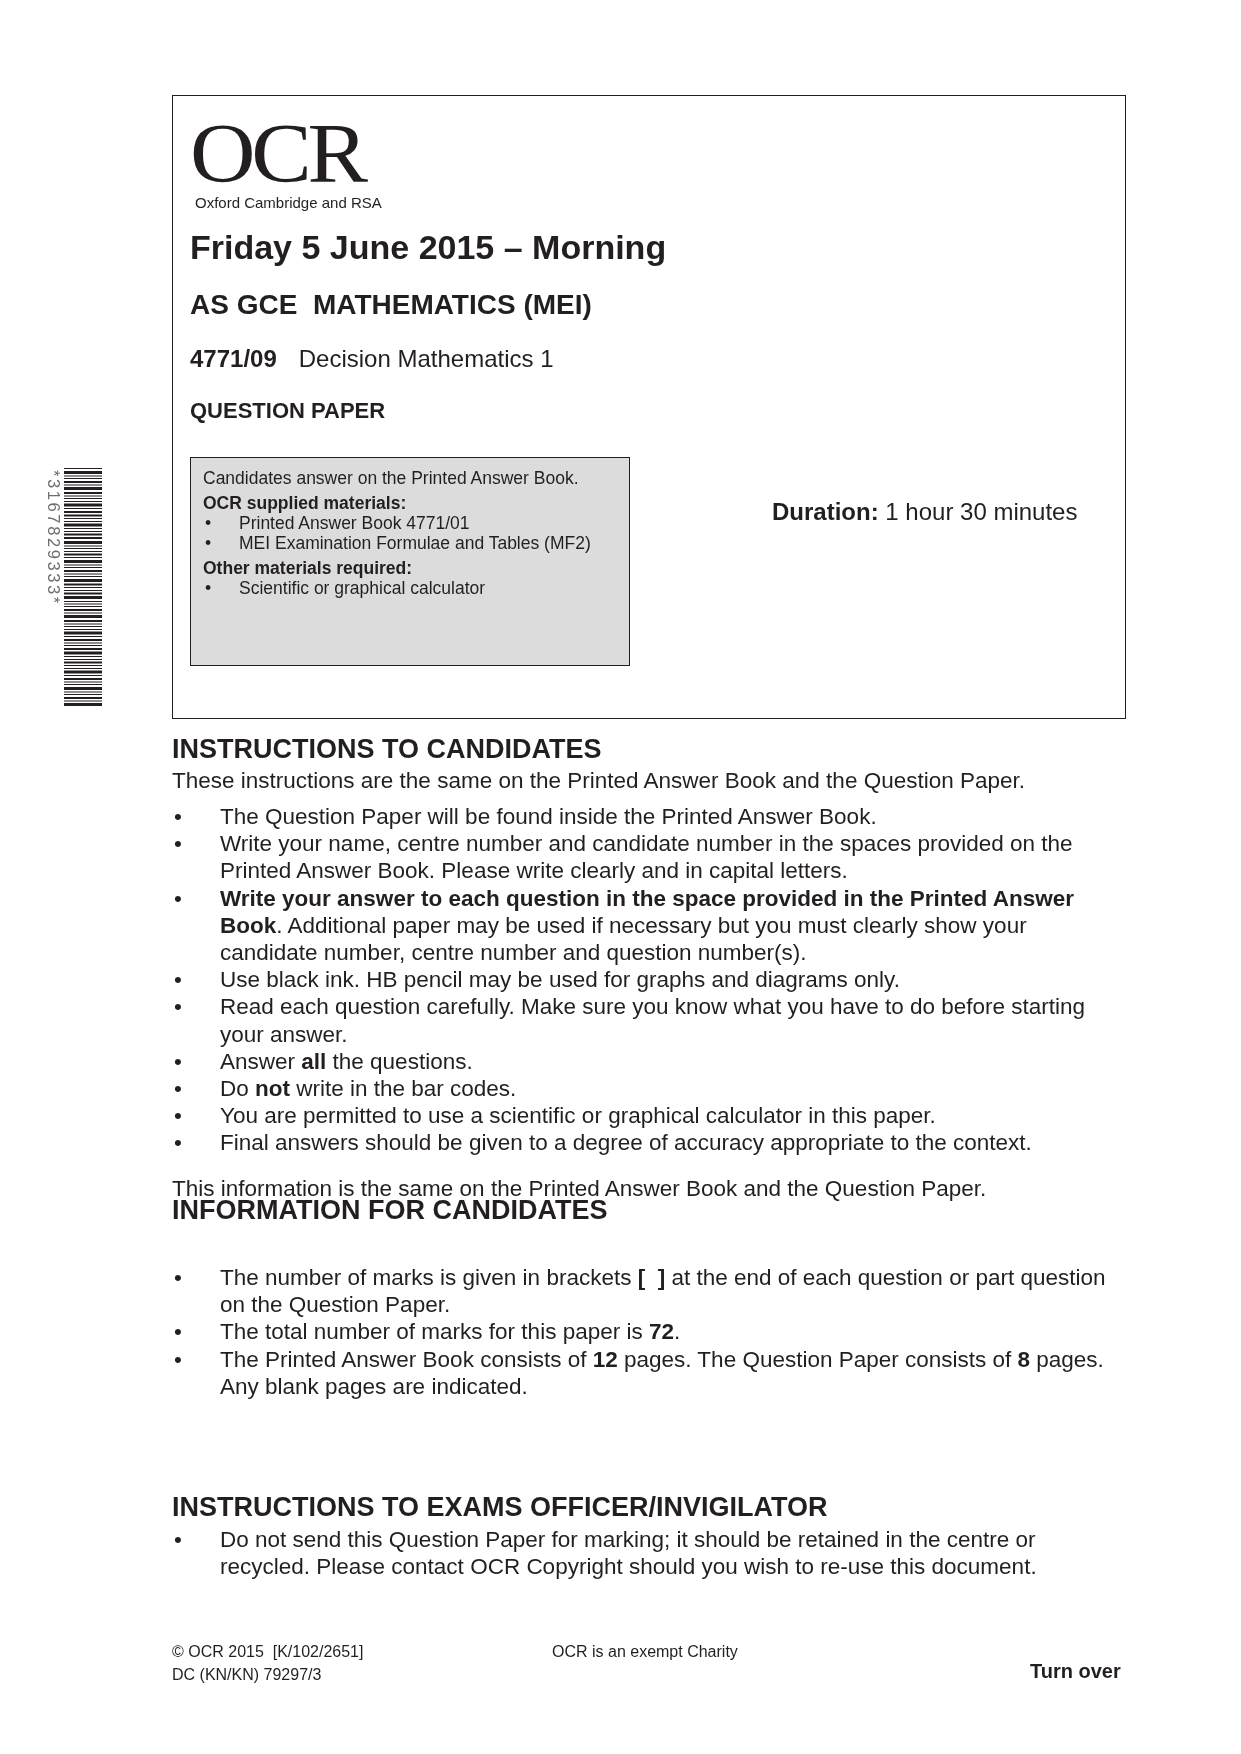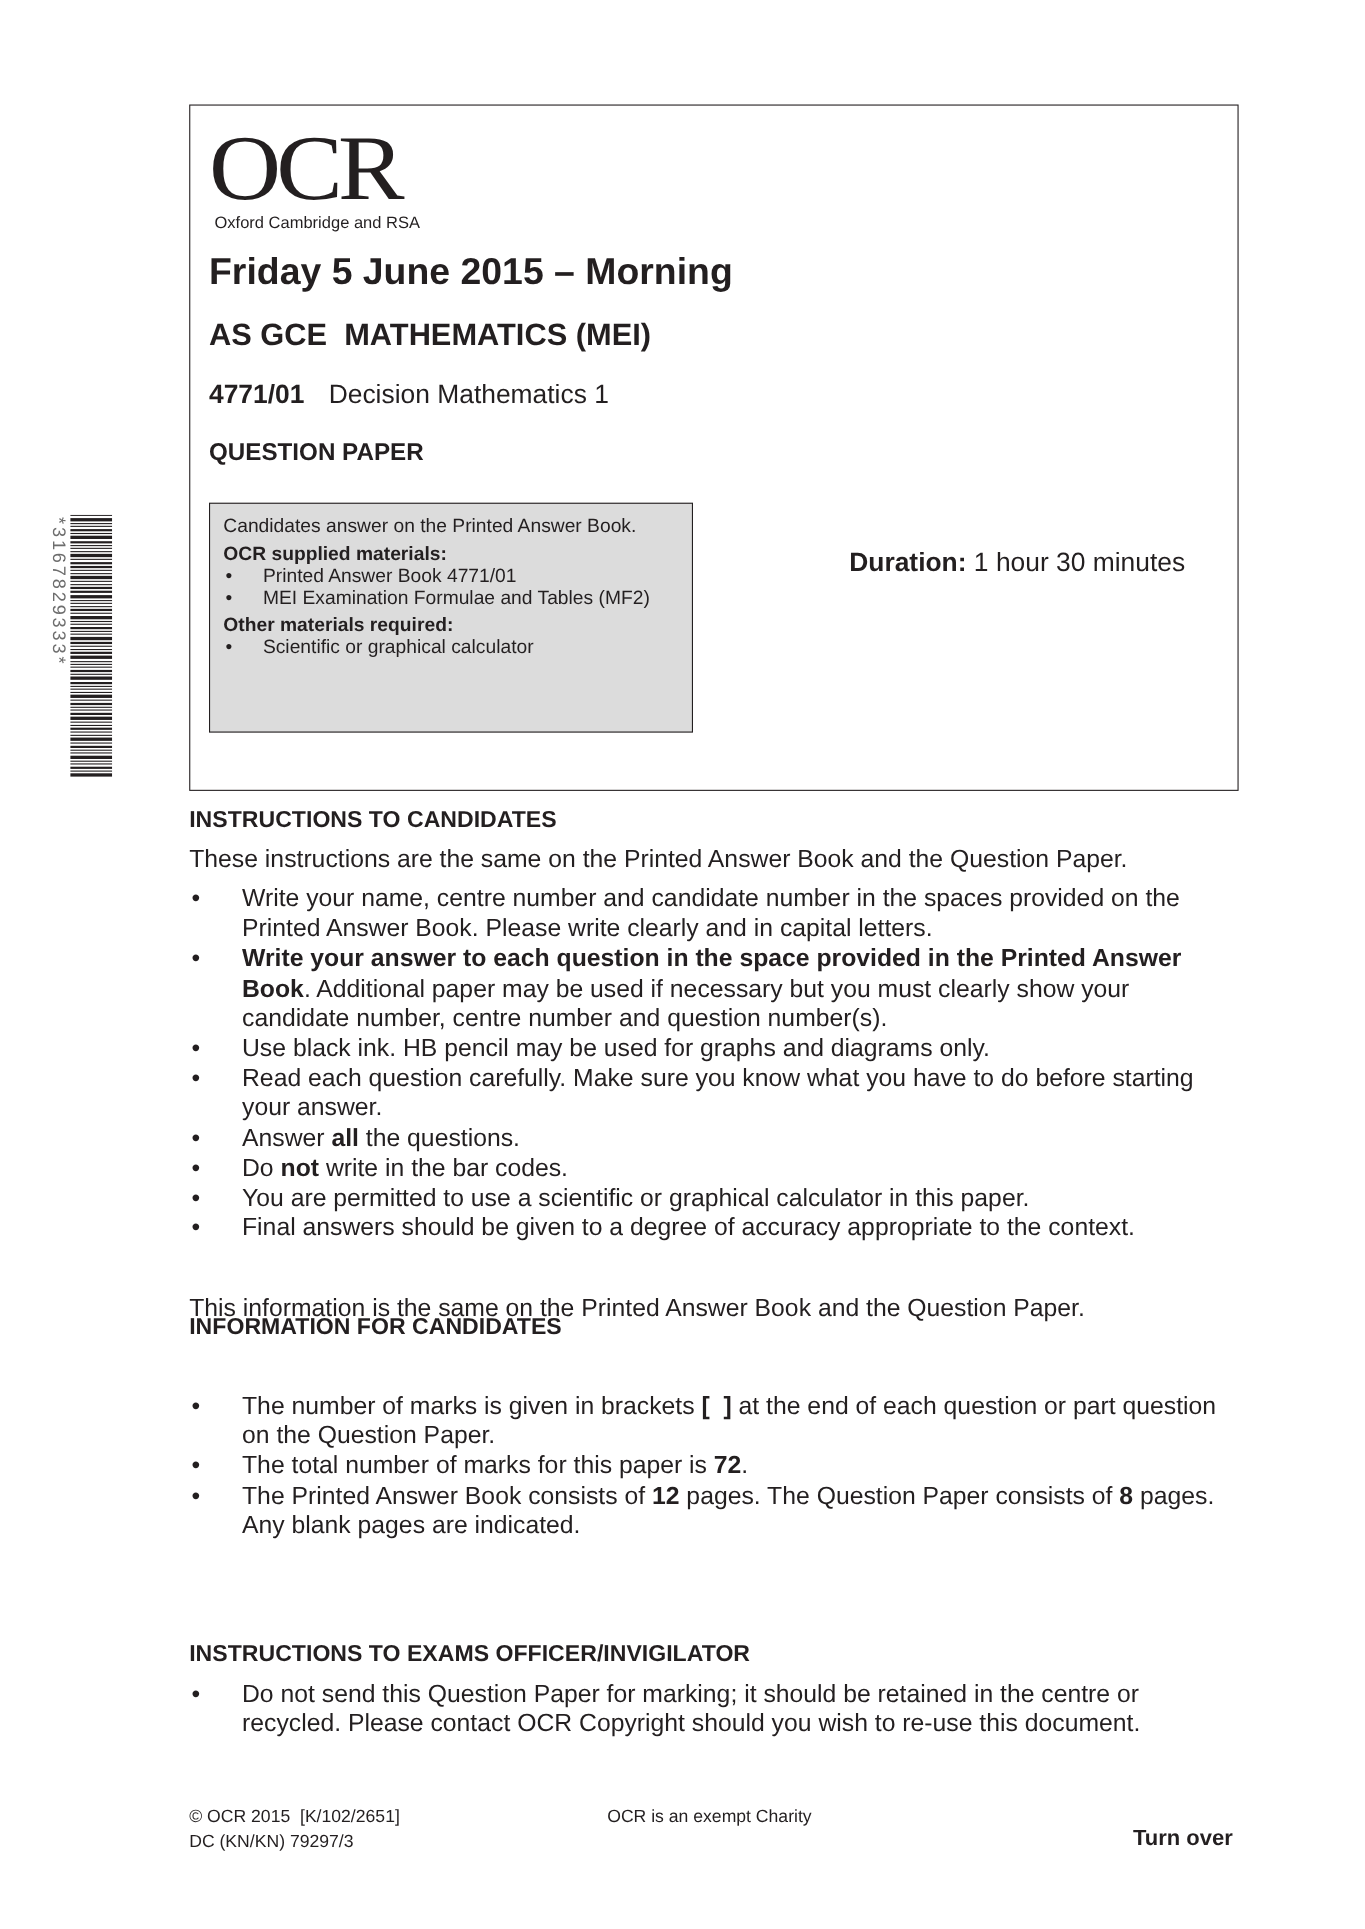--- a/index.html
+++ b/index.html
@@ -25,21 +25,21 @@
   #materials li { position: relative; padding-left: 36px; }
   #materials li::before { content: "\2022"; position: absolute; left: 2px; }
 
   #duration { left: 772px; top: 498px; font-size: 24px; }
   #duration b { font-weight: bold; }
 
   
   #barcode { left: 40px; top: 468px; width: 62px; height: 240px; }
 
   
-  .sec-title { font-size: 21px; font-weight: bold; }
+  .sec-title { font-size: 27px; font-weight: bold; }
   .intro { font-size: 22.5px; }
   .blist { list-style: none; margin: 0; padding: 0; font-size: 22.5px; line-height: 27.2px; width: 950px; }
   .blist li { position: relative; padding-left: 48px; }
   .blist li::before { content: "\2022"; position: absolute; left: 2px; }
 
   #ins-title { left: 172px; top: 734px; }
   #ins-intro { left: 172px; top: 768px; }
   #ins-list { left: 172px; top: 803px; }
 
   #info-title { left: 172px; top: 1195px; }
@@ -61,21 +61,21 @@
 <div id="frame" class="abs"></div>
 
 <div id="logo" class="abs">
   <span class="big">OCR</span>
   <span class="small">Oxford Cambridge and RSA</span>
 </div>
 
 <div id="date-title" class="abs">Friday 5 June 2015 – Morning</div>
 <div id="qual-title" class="abs" style="white-space:pre;">AS GCE  MATHEMATICS (MEI)</div>
 <div id="unit-line" class="abs">
-  <span class="code">4771/01</span><span>Decision Mathematics 1</span>
+  <span class="code">4771/09</span><span>Decision Mathematics 1</span>
 </div>
 <div id="paper-type" class="abs">QUESTION PAPER</div>
 
 <div id="materials" class="abs">
   <div>Candidates answer on the Printed Answer Book.</div>
   <div class="head">OCR supplied materials:</div>
   <ul>
     <li>Printed Answer Book 4771/01</li>
     <li>MEI Examination Formulae and Tables (MF2)</li>
   </ul>
@@ -165,20 +165,21 @@
       <rect x="24" y="229" width="38" height="2" fill="#231f20"></rect>
       <rect x="24" y="232.5" width="38" height="1" fill="#231f20"></rect>
       <rect x="24" y="235" width="38" height="3" fill="#231f20"></rect>
     </g>
   <text id="barcode-digits" transform="translate(8,2) rotate(90)" font-family="Liberation Sans, sans-serif" font-size="16.5" fill="#6d6d6d" letter-spacing="2.6">*3167829333*</text>
 </svg>
 
 <div id="ins-title" class="abs sec-title">INSTRUCTIONS TO CANDIDATES</div>
 <div id="ins-intro" class="abs intro">These instructions are the same on the Printed Answer Book and the Question Paper.</div>
 <ul id="ins-list" class="abs blist">
+  <li><span>The Question Paper will be found inside the Printed Answer Book.</span></li>
   <li><span>Write your name, centre number and candidate number in the spaces provided on the Printed Answer Book. Please write clearly and in capital letters.</span></li>
   <li><b>Write your answer to each question in the space provided in the Printed Answer Book</b><span>. Additional paper may be used if necessary but you must clearly show your candidate number, centre number and question number(s).</span></li>
   <li><span>Use black ink. HB pencil may be used for graphs and diagrams only.</span></li>
   <li><span>Read each question carefully. Make sure you know what you have to do before starting your answer.</span></li>
   <li><span>Answer </span><b>all</b><span> the questions.</span></li>
   <li><span>Do </span><b>not</b><span> write in the bar codes.</span></li>
   <li><span>You are permitted to use a scientific or graphical calculator in this paper.</span></li>
   <li><span>Final answers should be given to a degree of accuracy appropriate to the context.</span></li>
 </ul>
 

